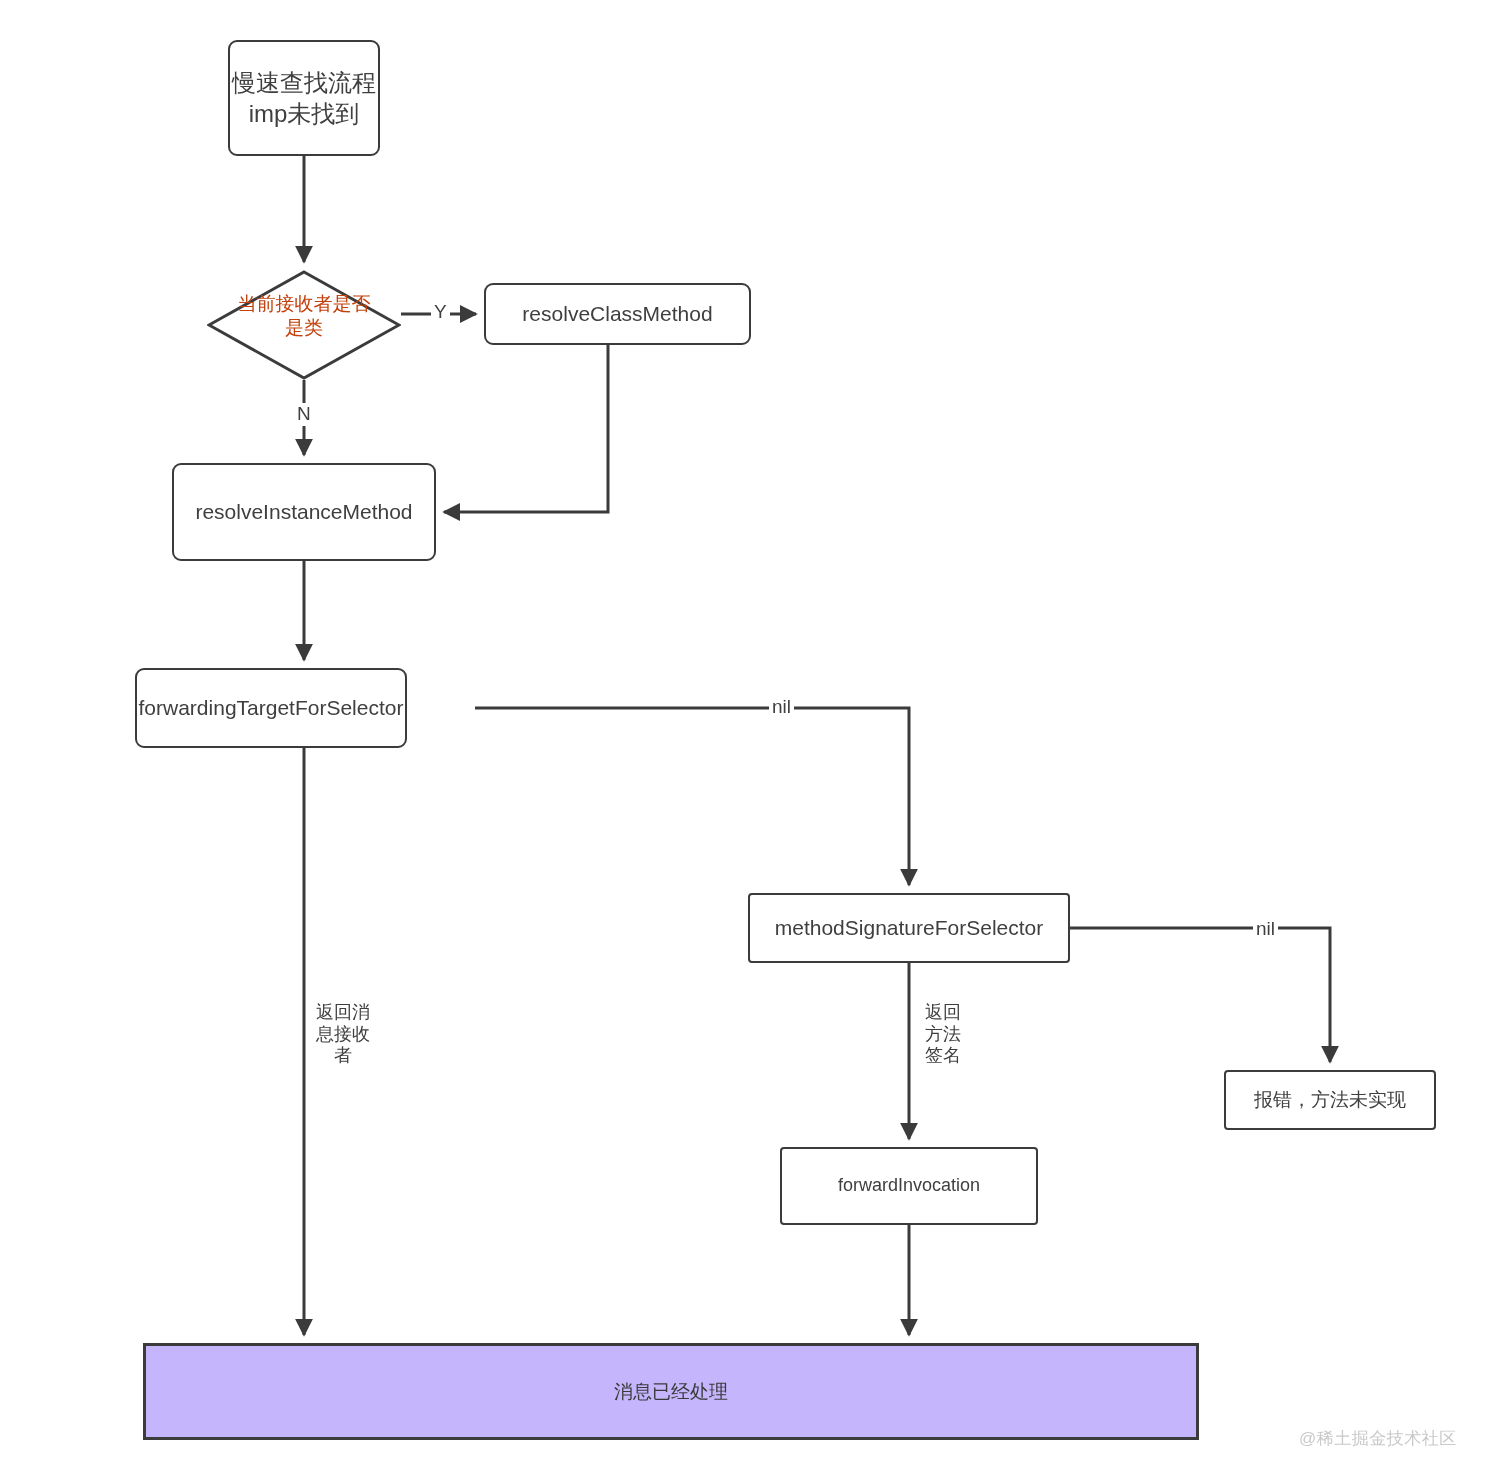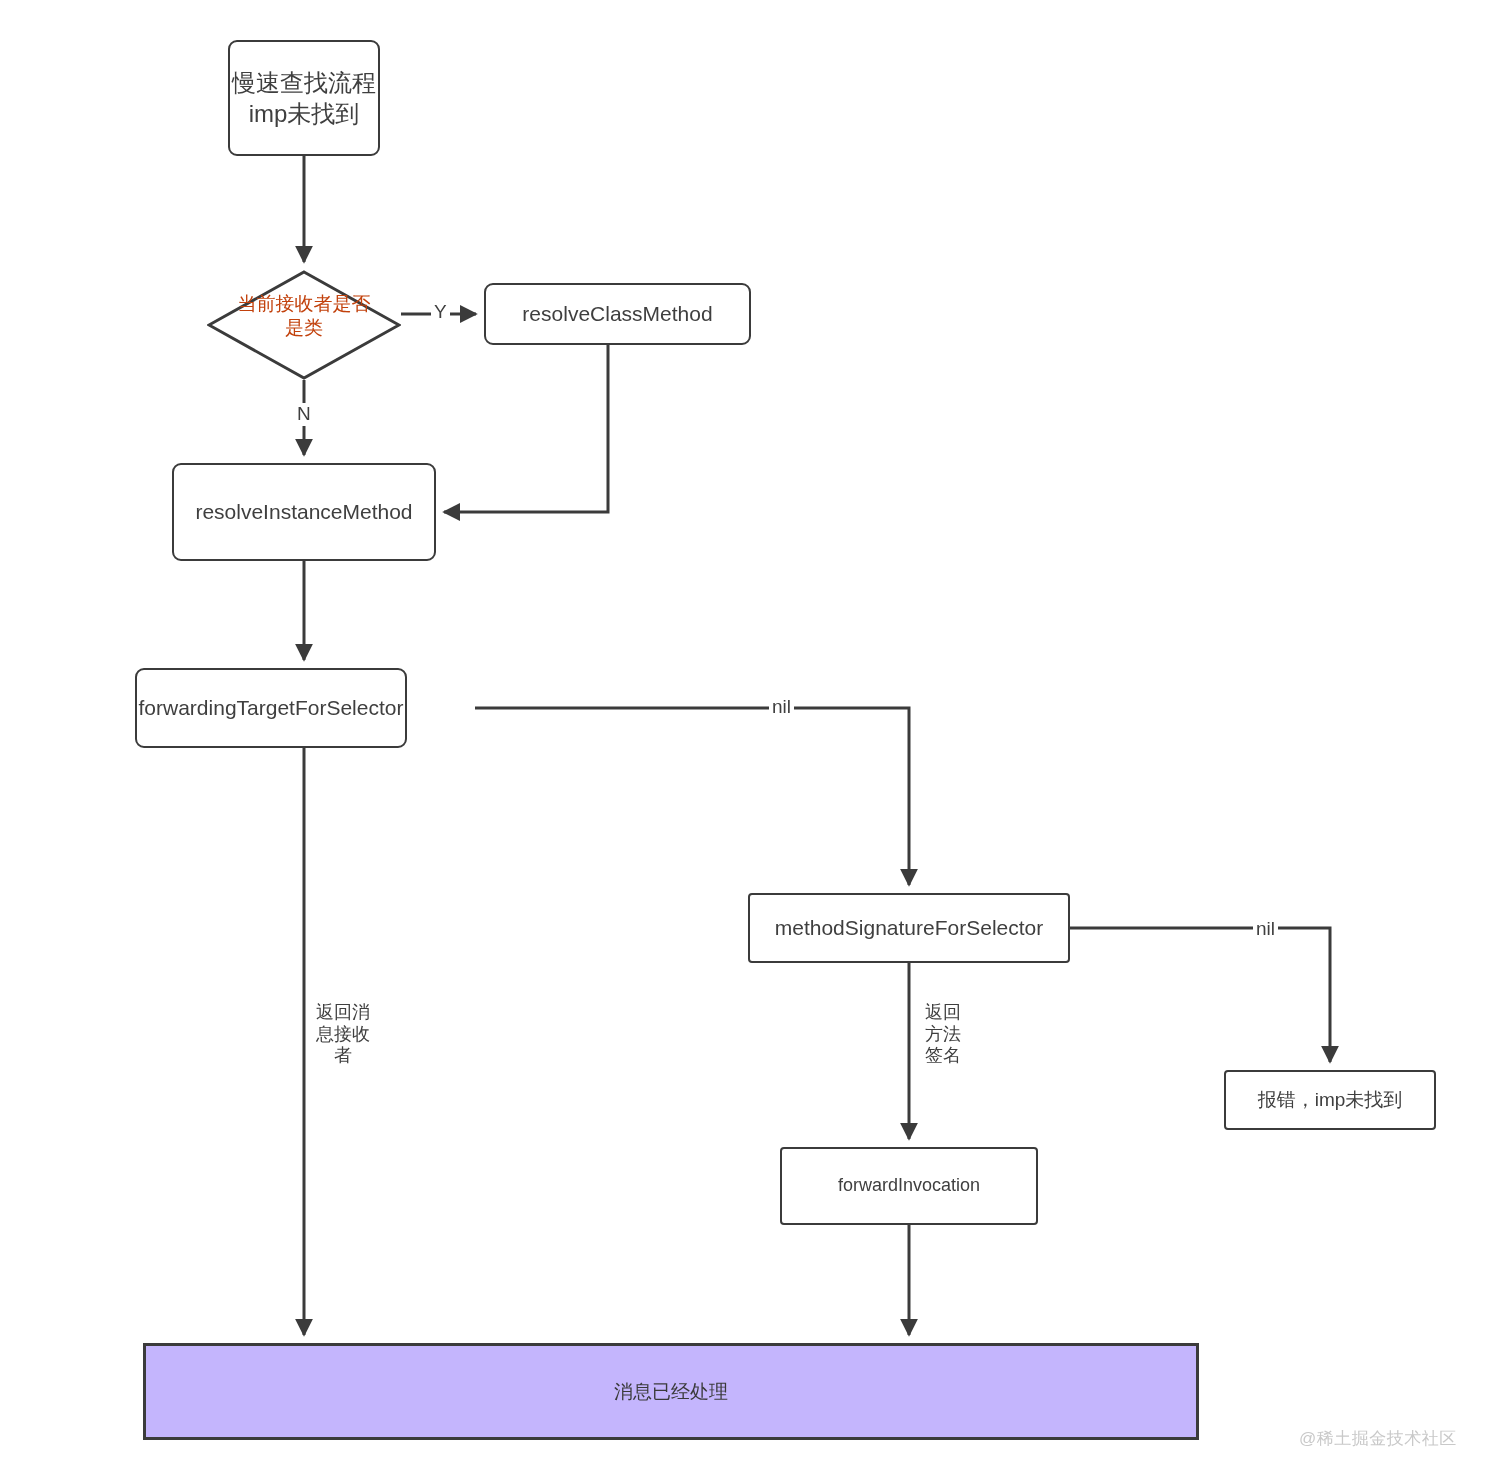--- a/index.html
+++ b/index.html
@@ -161,21 +161,21 @@
   <div class="node rounded n-rcm">resolveClassMethod</div>
 
   <div class="node rounded n-rim">resolveInstanceMethod</div>
 
   <div class="node rounded n-ftfs">forwardingTargetForSelector</div>
 
   <div class="node sharp n-msfs">methodSignatureForSelector</div>
 
   <div class="node sharp n-fi">forwardInvocation</div>
 
-  <div class="node sharp n-err">报错，imp未找到</div>
+  <div class="node sharp n-err">报错，方法未实现</div>
 
   <div class="orange-bar">消息已经处理</div>
 
   <div class="edge-label lbl-y">Y</div>
   <div class="edge-label lbl-n">N</div>
   <div class="edge-label lbl-nil1">nil</div>
   <div class="edge-label lbl-nil2">nil</div>
   <div class="edge-label lbl-ret-recv">返回消
 息接收
 者</div>

